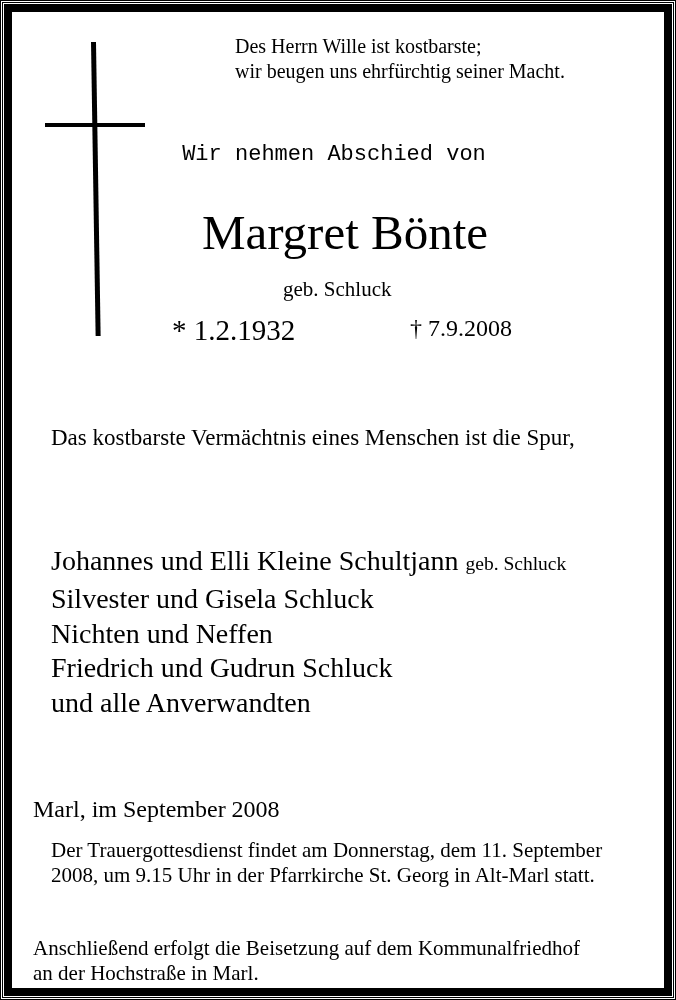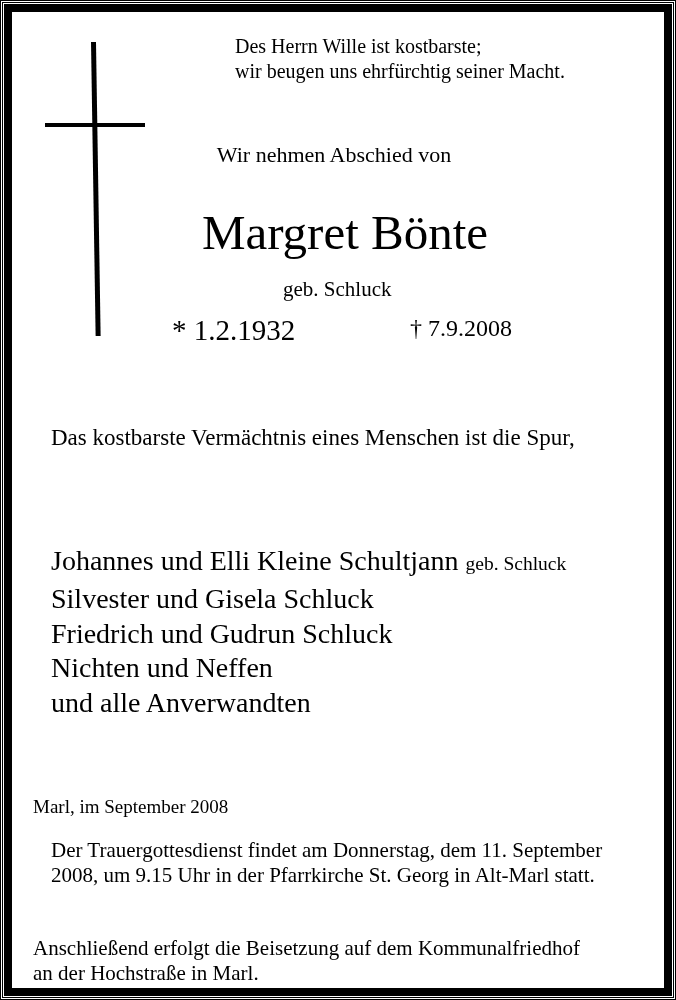--- a/index.html
+++ b/index.html
@@ -11,30 +11,30 @@
                box-sizing: border-box; border: 1px solid #000; background: #fff; }
   .frame-inner { position: absolute; left: 4px; top: 4px; right: 4px; bottom: 4px;
                  box-sizing: border-box; border: 8px solid #000; background: #fff; }
 
   .cross-v { position: absolute; left: 91px; top: 42px; width: 5px; height: 294px;
              background: #000; transform: rotate(-0.9deg); transform-origin: top center; }
   .cross-h { position: absolute; left: 45px; top: 123px; width: 100px; height: 4px; background: #000; }
 
   .t { position: absolute; white-space: nowrap; line-height: 1; }
   .motto { left: 235px; top: 34px; font-size: 20px; line-height: 25px; }
-  .farewell { left: 0; width: 676px; text-align: center; top: 144px; font-size: 22px; padding-left: 0; }
+  .farewell { left: 0; width: 676px; text-align: center; top: 144px; font-size: 22px; padding-left: 0; font-family: Liberation Mono, monospace; }
   .farewell span { display:inline-block; margin-left: -8px; }
   .name { left: 0; width: 690px; text-align: center; top: 208px; font-size: 49px; }
   .maiden { left: 283px; top: 279px; font-size: 21px; }
   .born { left: 172px; top: 316px; font-size: 29px; }
   .died { left: 410px; top: 316px; font-size: 24px; }
   .quote { left: 51px; top: 424px; font-size: 23px; line-height: 27px; }
   .mourners { left: 51px; top: 544px; font-size: 28px; line-height: 34.8px; }
   .mourners .small { font-size: 19.5px; }
-  .place-date { left: 33px; top: 797px; font-size: 19px; }
+  .place-date { left: 33px; top: 797px; font-size: 24px; }
   .service { left: 51px; top: 838px; font-size: 21px; line-height: 25px; }
   .burial { left: 33px; top: 936px; font-size: 21px; line-height: 25px; }
   .line { display: block; }
 </style>
 </head>
 <body>
 
 <div class="frame-outer"></div>
 <div class="frame-mid"></div>
 <div class="frame-inner"></div>
@@ -58,22 +58,22 @@
 <div class="t born">* 1.2.1932</div>
 <div class="t died">† 7.9.2008</div>
 
 <div class="t quote">
   <span class="line">Das kostbarste Vermächtnis eines Menschen ist die Spur,</span>
 </div>
 
 <div class="t mourners">
   <span class="line"><span>Johannes und Elli Kleine Schultjann</span> <span class="small">geb. Schluck</span></span>
   <span class="line">Silvester und Gisela Schluck</span>
+  <span class="line">Nichten und Neffen</span>
   <span class="line">Friedrich und Gudrun Schluck</span>
-  <span class="line">Nichten und Neffen</span>
   <span class="line">und alle Anverwandten</span>
 </div>
 
 <div class="t place-date">Marl, im September 2008</div>
 
 <div class="t service">
   <span class="line">Der Trauergottesdienst findet am Donnerstag, dem 11. September</span>
   <span class="line">2008, um 9.15 Uhr in der Pfarrkirche St. Georg in Alt-Marl statt.</span>
 </div>
 

